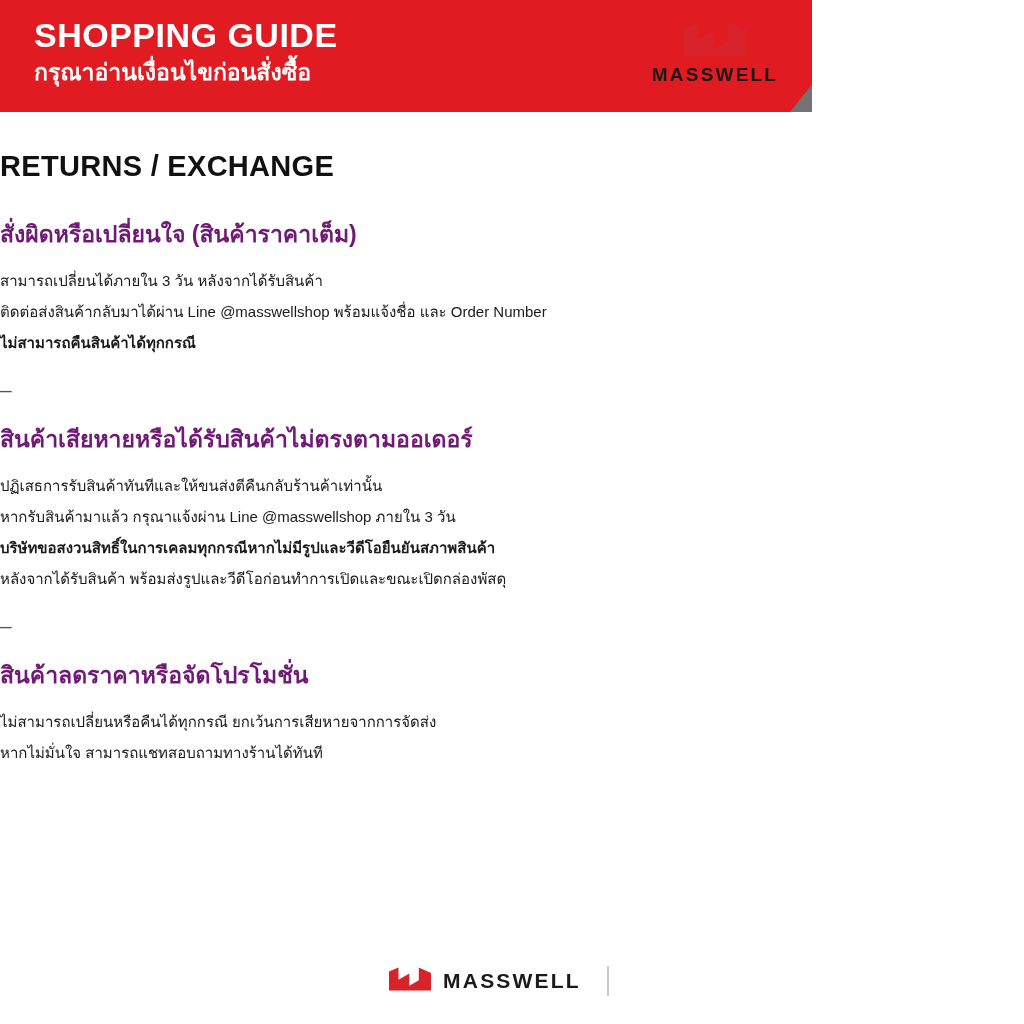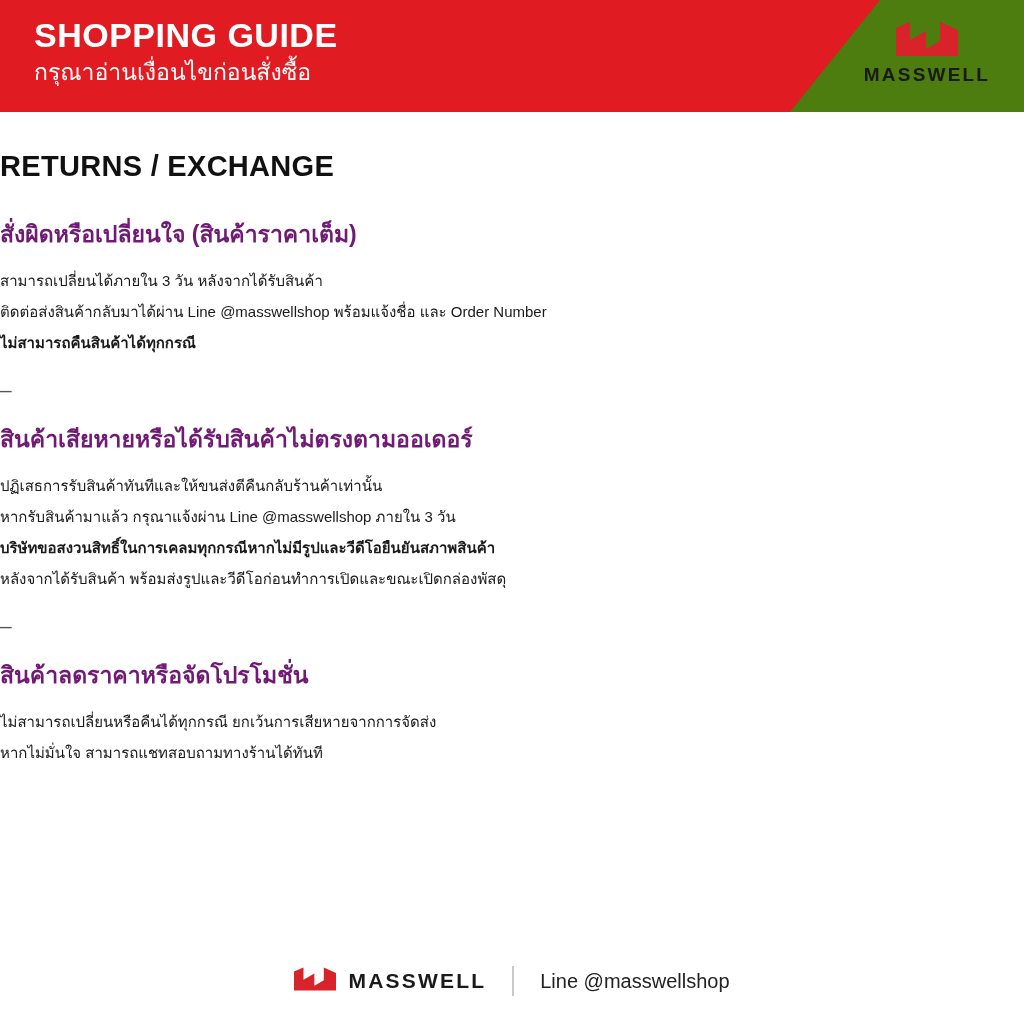--- a/index.html
+++ b/index.html
@@ -17,23 +17,23 @@
     position: relative;
     width: 1024px;
     height: 1024px;
     background: #ffffff;
     box-sizing: border-box;
   }
 
   
   .header {
     position: relative;
-    width: 1024px;
+    width: 812px;
     height: 112px;
-    background: #4d7c0f;
+    background: #737373;
     overflow: hidden;
   }
   .header-red {
     position: absolute;
     left: 0;
     top: 0;
     width: 880px;
     height: 112px;
     background: #e01b22;
     -webkit-clip-path: polygon(0 0, 880px 0, 790px 112px, 0 112px);
@@ -49,21 +49,21 @@
     font-size: 34px;
     font-weight: bold;
     letter-spacing: 0.5px;
     line-height: 42px;
     margin: 0;
   }
   .header-sub {
     font-size: 23px;
     line-height: 32px;
     margin: 0;
-    font-weight: normal;
+    font-weight: bold;
   }
   .brand-block {
     position: absolute;
     right: 22px;
     top: 22px;
     width: 150px;
     text-align: center;
   }
   .brand-mark {
     display: block;
@@ -204,16 +204,15 @@
   <div class="footer">
     <div class="footer-brand">
       <span>
         <svg width="42" height="24" viewBox="0 0 62 34" xmlns="http://www.w3.org/2000/svg">
           <path d="M0 34 L0 6 L14 0 L14 18 L30 9 L30 27 L44 19 L44 0 L62 8 L62 34 Z" fill="#d9232a"></path>
         </svg>
       </span>
       <span class="footer-name">MASSWELL</span>
     </div>
     <div class="footer-sep"></div>
-    <div class="footer-line">Line @masswellshop</div>
   </div>
 
 </div>
 
 </body></html>

